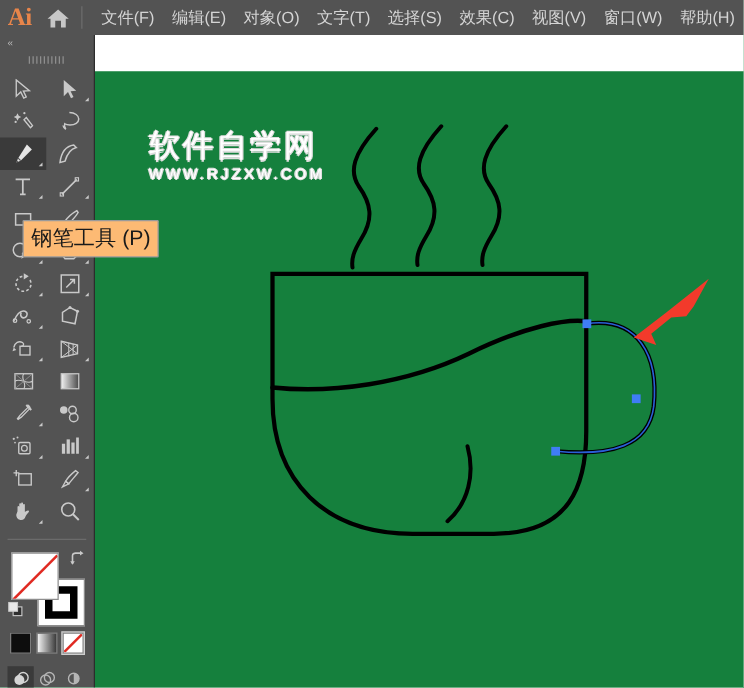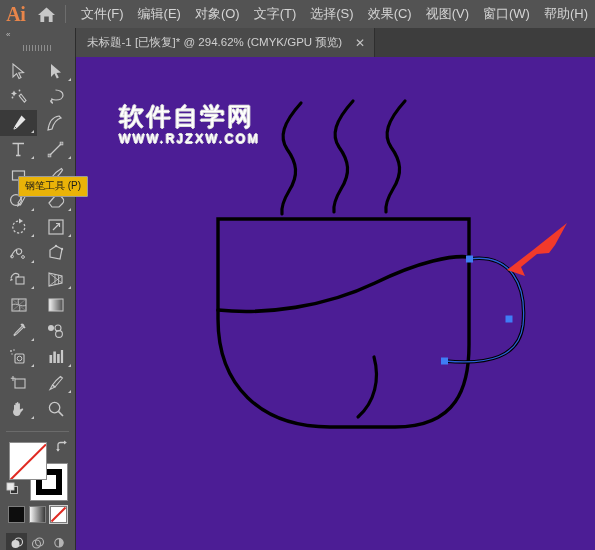--- a/index.html
+++ b/index.html
@@ -118,29 +118,29 @@
   .mini.sel span{outline:1px solid #cfcfcf;}
   .screen-modes{
     position:absolute;left:6px;top:102px;width:63px;height:20px;display:flex;
   }
   .sm{width:21px;height:20px;display:flex;align-items:center;justify-content:center;}
   .sm.active{background:#3a3a3a;}
 
   
   .tooltip{
     position:absolute;left:18px;top:148px;
-    background:#eab308;border:1px solid #9a9a9a;
-    padding:2px 6px 3px 6px;color:#1a1a1a;font-size:10px;white-space:nowrap;
+    background:#fdba74;border:1px solid #9a9a9a;
+    padding:2px 6px 3px 6px;color:#1a1a1a;font-size:17px;white-space:nowrap;
     z-index:60;border-radius:1px;
   }
 
   
   .canvas{
     position:absolute;left:75px;top:57px;width:520px;height:493px;
-    background:#4c1d95;overflow:hidden;
+    background:#15803d;overflow:hidden;
   }
   .canvas svg{position:absolute;left:0;top:0;}
 
   .wm{
     position:absolute;left:44px;top:47px;width:160px;
     pointer-events:none;user-select:none;
   }
   .wm-cn{
     font-size:25px;color:#ffffff;letter-spacing:2px;
     font-family:"DejaVu Sans",sans-serif;
@@ -174,28 +174,20 @@
       <div class="menu-item">对象(O)</div>
       <div class="menu-item">文字(T)</div>
       <div class="menu-item">选择(S)</div>
       <div class="menu-item">效果(C)</div>
       <div class="menu-item">视图(V)</div>
       <div class="menu-item">窗口(W)</div>
       <div class="menu-item">帮助(H)</div>
     </div>
   </div>
 
-  <div class="tabbar">
-    <div class="tabstrip">
-      <div class="doc-tab">
-        <span class="doc-tab-title">未标题-1 [已恢复]* @ 294.62% (CMYK/GPU 预览)</span>
-        <span class="doc-tab-close">✕</span>
-      </div>
-    </div>
-  </div>
 
   <div class="canvas">
 
     <div class="wm">
       <div class="wm-cn">软件自学网</div>
       <div class="wm-en">WWW.RJZXW.COM</div>
     </div>
 
     <svg width="520" height="493" viewBox="0 0 520 493">
       <g fill="none" stroke="#000000" stroke-width="3.2" stroke-linecap="round">

